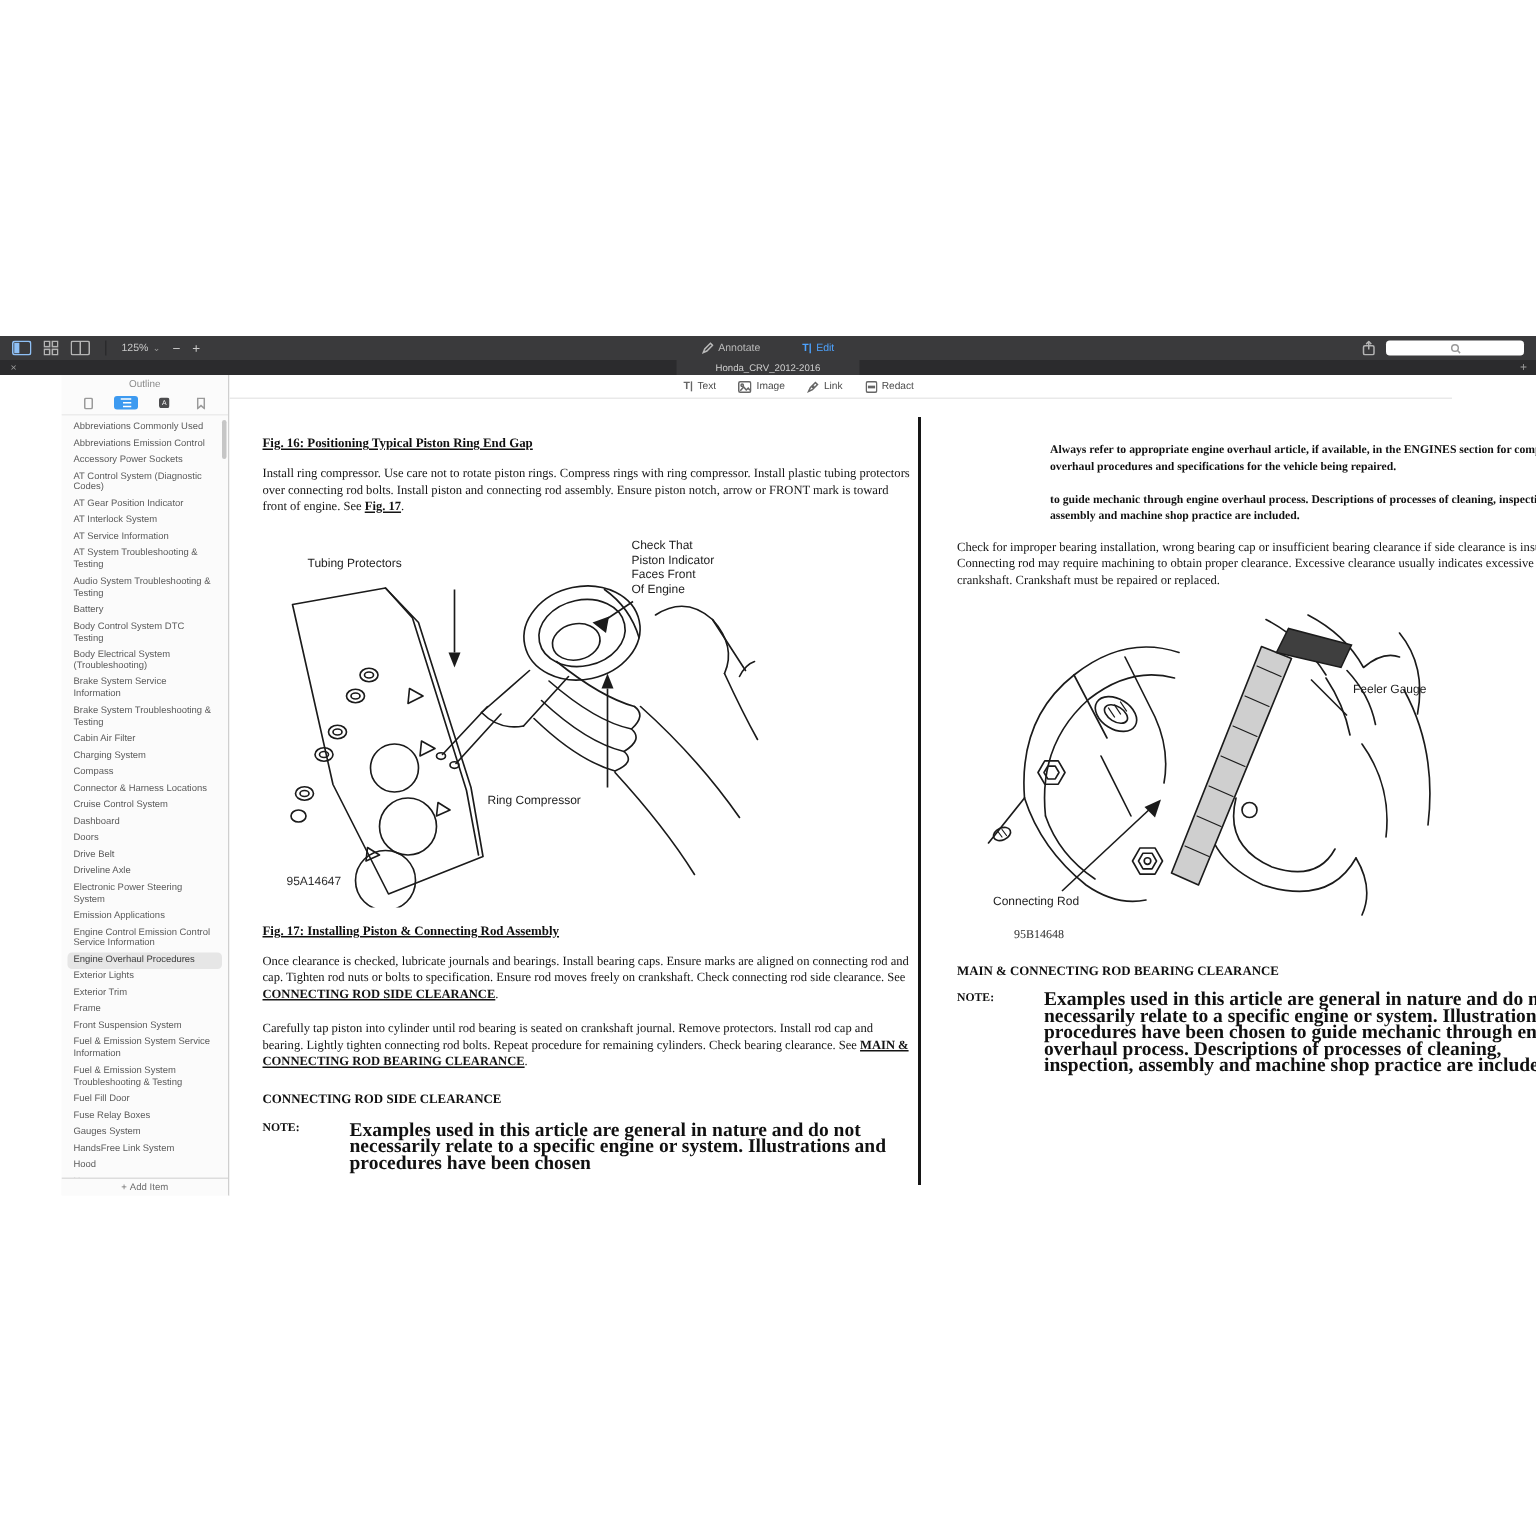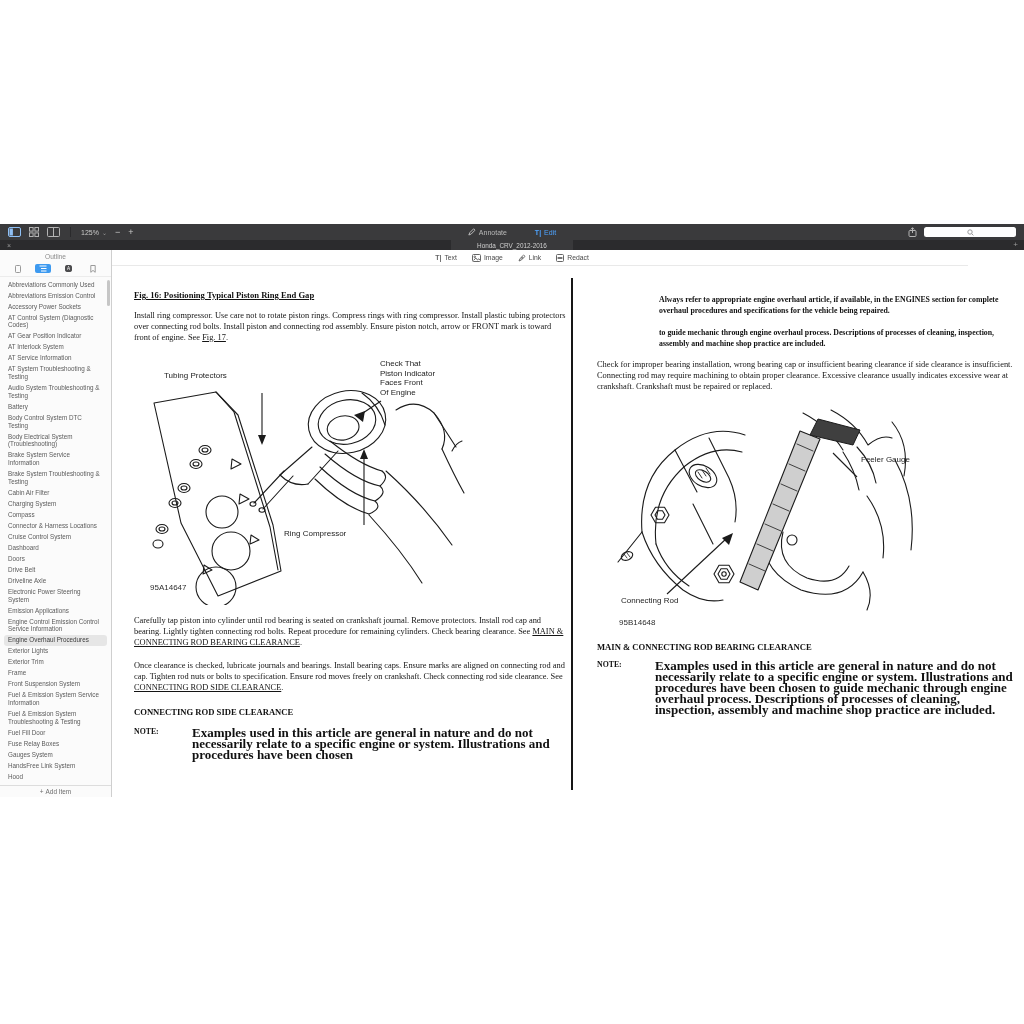--- a/index.html
+++ b/index.html
@@ -26,21 +26,21 @@
              align-items:center;justify-content:center;}
 
   
   .tabbar{position:relative;height:10px;background:#2b2b2d;display:flex;align-items:center;}
   .tab-close{position:absolute;left:7px;color:#9a9a9a;font-size:7px;line-height:7px;background:none;border:none;padding:0;cursor:pointer;}
   .tab{margin:0 auto;height:10px;display:flex;align-items:center;padding:0 26px;background:#39393b;}
   .tab span{color:#cfcfcf;font-size:6.4px;}
   .tab-add{position:absolute;right:6px;color:#9a9a9a;font-size:8px;line-height:8px;background:none;border:none;padding:0;cursor:pointer;}
 
   
-  .content{position:relative;display:flex;height:547px;}
+  .content{position:relative;display:flex;height:547px;margin-left:41px;}
 
   
   .sidebar{position:relative;width:112px;background:#fbfbfb;border-right:1px solid #cfcfcf;
            box-sizing:border-box;flex:none;overflow:hidden;}
   .sb-title{text-align:center;font-size:6.6px;color:#8b8b8b;padding-top:3px;height:9px;}
   .sb-tabs{display:flex;justify-content:center;gap:9px;padding:2px 0 3px;border-bottom:1px solid #ececec;}
   .sb-tab{width:16px;height:9px;border-radius:2px;display:flex;align-items:center;justify-content:center;
           background:none;border:none;padding:0;cursor:pointer;}
   .sb-tab.active{background:#3d9af0;}
   .outline-list{position:relative;height:512px;overflow:hidden;padding:2px 4px 0;}
@@ -62,21 +62,21 @@
   .page-divider{position:absolute;left:459px;top:28px;width:2px;height:512px;background:#161616;}
 
   
   .pageL{position:absolute;left:22px;top:40px;width:432px;}
   .pageR{position:absolute;left:485px;top:45px;width:420px;}
   .ser{font-family:"Liberation Serif",serif;color:#141414;}
   .fig-head{font-family:"Liberation Serif",serif;font-weight:bold;text-decoration:underline;
             font-size:8.6px;color:#101010;margin:0 0 10px;}
   .sec-head{font-family:"Liberation Serif",serif;font-weight:bold;font-size:8.6px;color:#101010;margin:14px 0 10px;}
   .para{font-size:8.4px;line-height:11px;margin:0 0 12px;}
-  .doclink{font-weight:normal;text-decoration:underline;color:#141414;cursor:pointer;}
+  .doclink{font-weight:bold;text-decoration:underline;color:#141414;cursor:pointer;}
   .noteblk{display:flex;margin:6px 0 0;}
   .noteblk .nlabel{flex:none;width:58px;font-weight:bold;font-size:7.8px;color:#111;}
   .noteblk .nbody{flex:1;font-weight:bold;font-size:13px;line-height:11px;color:#111;}
   .bold-ind{margin:0 0 12px 62px;font-weight:bold;font-size:7.8px;line-height:10.5px;color:#111;}
   .figure{position:relative;margin:4px 0 10px;}
   .fig1{width:420px;height:250px;}
   .fig2{width:410px;height:228px;margin-left:8px;}
   .figlabel{position:absolute;font-size:8px;color:#1c1c1c;white-space:pre-line;line-height:9.5px;
             font-family:"Liberation Sans",sans-serif;}
   .figid{position:absolute;font-size:8px;color:#2e2e2e;font-family:"Liberation Sans",sans-serif;}
@@ -355,22 +355,23 @@
             </svg>
             <div class="figlabel" style="left:30px;top:16px;">Tubing Protectors</div>
             <div class="figlabel" style="left:246px;top:4px;width:92px;">Check That
 Piston Indicator
 Faces Front
 Of Engine</div>
             <div class="figlabel" style="left:150px;top:174px;">Ring Compressor</div>
             <div class="figid" style="left:16px;top:228px;">95A14647</div>
           </div>
 
+          <h3 class="fig-head">Fig. 17: Installing Piston &amp; Connecting Rod Assembly</h3>
+          <p class="para"><span>Once clearance is checked, lubricate journals and bearings. Install bearing caps. Ensure marks are aligned on connecting rod and cap. Tighten rod nuts or bolts to specification. Ensure rod moves freely on crankshaft. Check connecting rod side clearance. See </span><a class="doclink">CONNECTING ROD SIDE CLEARANCE</a><span>.</span></p>
           <p class="para"><span>Carefully tap piston into cylinder until rod bearing is seated on crankshaft journal. Remove protectors. Install rod cap and bearing. Lightly tighten connecting rod bolts. Repeat procedure for remaining cylinders. Check bearing clearance. See </span><a class="doclink">MAIN &amp; CONNECTING ROD BEARING CLEARANCE</a><span>.</span></p>
-          <p class="para"><span>Once clearance is checked, lubricate journals and bearings. Install bearing caps. Ensure marks are aligned on connecting rod and cap. Tighten rod nuts or bolts to specification. Ensure rod moves freely on crankshaft. Check connecting rod side clearance. See </span><a class="doclink">CONNECTING ROD SIDE CLEARANCE</a><span>.</span></p>
 
           <h3 class="sec-head">CONNECTING ROD SIDE CLEARANCE</h3>
 
           <div class="noteblk">
             <span class="nlabel">NOTE:</span>
             <span class="nbody">Examples used in this article are general in nature and do not necessarily relate to a specific engine or system. Illustrations and procedures have been chosen</span>
           </div>
         </section>
 
         <section class="pageR ser">
@@ -410,21 +411,21 @@
               </g>
               <polygon points="205,31 248,41 255,26 213,15" fill="#3f3f3f" stroke="#1b1b1b"></polygon>
               <g stroke="#1b1b1b" stroke-width="1.1">
                 <line x1="62" y1="190" x2="122" y2="134"></line>
                 <line x1="252" y1="73" x2="228" y2="49"></line>
               </g>
               <polygon points="128,129 117,134 124,141" fill="#1b1b1b"></polygon>
             </svg>
             <div class="figlabel" style="left:256px;top:51px;">Feeler Gauge</div>
             <div class="figlabel" style="left:16px;top:192px;">Connecting Rod</div>
-            <div class="figid" style="left:14px;top:214px;">95B14648</div>
+            <div class="figid" style="left:30px;top:214px;font-family:Liberation Serif, serif;">95B14648</div>
           </div>
 
           <h3 class="sec-head" style="margin:10px 0 8px;">MAIN &amp; CONNECTING ROD BEARING CLEARANCE</h3>
 
           <div class="noteblk">
             <span class="nlabel">NOTE:</span>
             <span class="nbody">Examples used in this article are general in nature and do not necessarily relate to a specific engine or system. Illustrations and procedures have been chosen to guide mechanic through engine overhaul process. Descriptions of processes of cleaning, inspection, assembly and machine shop practice are included.</span>
           </div>
         </section>
 

